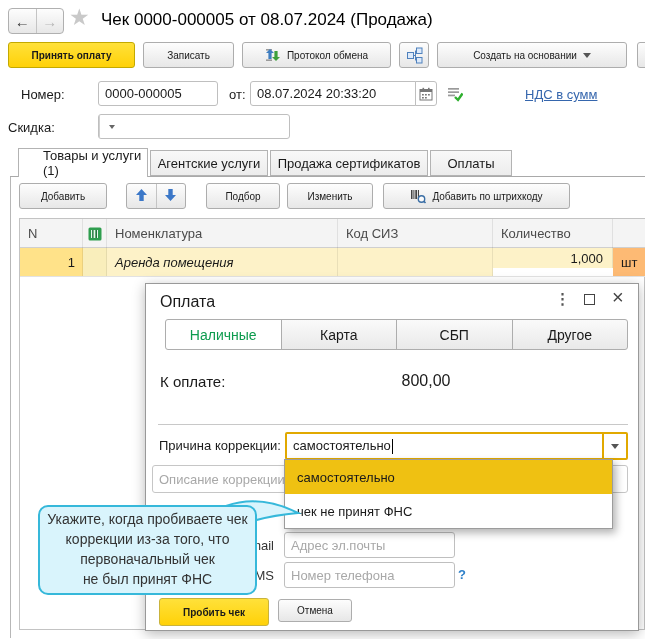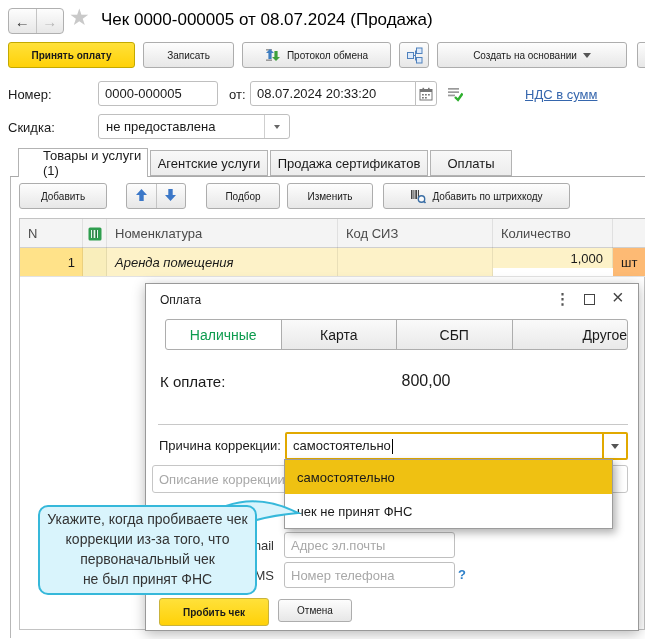--- a/index.html
+++ b/index.html
@@ -19,21 +19,21 @@
   .tab{position:absolute;box-sizing:border-box;display:flex;align-items:center;justify-content:center;
        border:1px solid #b3b3b3;font-size:13px;}
   .tab-active{background:#fff;border-bottom:none;z-index:3;padding-left:24px;}
   .tab-idle{background:linear-gradient(#f8f8f8,#ececec);z-index:1;}
   .cell{position:absolute;box-sizing:border-box;display:flex;align-items:center;
         border-right:1px solid rgba(0,0,0,0.08);overflow:hidden;}
   .hdrtxt{color:#4b4b4b;}
   .seg{flex:1 1 0;display:flex;align-items:center;justify-content:center;border:1px solid #adadad;
        margin-left:-1px;font-size:14px;background:linear-gradient(#fafafa,#e9e9e9);height:31px;box-sizing:border-box;}
   .seg:first-child{margin-left:6px;border-radius:3px 0 0 3px;}
-  .seg:last-child{border-radius:0 3px 3px 0;justify-content:flex-end;}
+  .seg:last-child{border-radius:0 3px 3px 0;}
   .seg-active{background:#fff;color:#0d9b4e;}
   .ddi{height:34px;display:flex;align-items:center;padding:0 12px;box-sizing:border-box;}
   .cursorline{display:inline-block;width:1px;height:15px;background:#000;vertical-align:middle;margin-left:1px;}
 </style>
 </head>
 <body>
 
 <div id="app">
 
   <div class="abs" style="left:8px;top:8px;width:56px;height:26px;border:1px solid #b0b0b0;border-radius:4px;background:linear-gradient(#fdfdfd,#e7e7e7);display:flex;">
@@ -73,21 +73,21 @@
           <path d="M7.5 8.5 H9.5 M9.5 3.8 V13.2 M9.5 3.8 H10.5 M9.5 13.2 H10.5" stroke="#4f81bd" fill="none"></path>
         </svg>
     </span>
   </div>
   <div class="btn" style="left:437px;top:42px;width:190px;height:26px;">
     <span>Создать на основании</span>
     <span class="caret-down"></span>
   </div>
   <div class="btn" style="left:637px;top:42px;width:14px;height:26px;"></div>
 
-  <div class="lbl" style="left:8px;top:87px;">Номер:</div>
+  <div class="lbl" style="left:21px;top:87px;">Номер:</div>
   <input class="inp" style="left: 98px; top: 81px; width: 120px; height: 25px;" value="0000-000005">
   <div class="lbl" style="left:229px;top:87px;">от:</div>
   <input class="inp" style="left: 250px; top: 81px; width: 166px; height: 25px; border-radius: 3px 0px 0px 3px;" value="08.07.2024 20:33:20">
   <div class="abs" style="left:415px;top:81px;width:22px;height:25px;border:1px solid #bfbfbf;border-radius:0 3px 3px 0;background:#fff;display:flex;align-items:center;justify-content:center;">
     <span style="display:inline-flex;">
       <svg width="14" height="14" viewBox="0 0 14 14">
           <rect x="1" y="2.5" width="12" height="10.5" fill="#fff" stroke="#777"></rect>
           <rect x="1" y="2.5" width="12" height="2.5" fill="#777"></rect>
           <rect x="3.5" y="0.8" width="1.6" height="2.5" fill="#777"></rect>
           <rect x="9" y="0.8" width="1.6" height="2.5" fill="#777"></rect>
@@ -106,21 +106,20 @@
         <rect x="2" y="3" width="11" height="1.7" fill="#9a9a9a"></rect>
         <rect x="2" y="6.3" width="11" height="1.7" fill="#9a9a9a"></rect>
         <rect x="2" y="9.6" width="7" height="1.7" fill="#9a9a9a"></rect>
         <path d="M9 12 L12 15 L16.5 8.5" stroke="#2faf2f" stroke-width="2.4" fill="none"></path>
       </svg>
   </div>
   <div class="lbl" style="left:525px;top:87px;color:#3566ad;text-decoration:underline;">НДС в сумм</div>
 
   <div class="lbl" style="left:8px;top:120px;">Скидка:</div>
   <div class="abs" style="left:98px;top:114px;width:192px;height:25px;border:1px solid #bfbfbf;border-radius:3px;background:#fff;display:flex;align-items:center;">
-    <div style="flex:1;padding:0 7px;">не предоставлена</div>
     <div style="width:24px;align-self:stretch;border-left:1px solid #cfcfcf;display:flex;align-items:center;justify-content:center;">
         <span class="caret-down" style="border-top-color:#666;border-left-width:3.5px;border-right-width:3.5px;border-top-width:4.5px;"></span>
       </div>
   </div>
 
   <div class="abs" style="left:10px;top:176px;width:635px;height:1px;background:#a9a9a9;z-index:2;"></div>
   <div class="abs" style="left:10px;top:176px;width:1px;height:462px;background:#b7b7b7;"></div>
 
   <div class="tab tab-active" style="left:18px;top:148px;width:130px;height:29px;">
       <span>Товары и услуги (1)</span>
@@ -218,21 +217,21 @@
     <div class="cell" style="left:493px;top:248px;width:120px;height:20px;background:#fdf2c8;justify-content:flex-end;padding-right:9px;">
         <span>1,000</span>
       </div>
     <div class="cell" style="left:613px;top:248px;width:32px;height:28px;background:#fdba74;padding-left:8px;border-right:none;">
         <span>шт</span>
       </div>
     <div class="abs" style="left:20px;top:276px;width:625px;height:1px;background:#e2e2e2;"></div>
   </div>
 
   <div class="abs" style="left:145px;top:283px;width:494px;height:348px;background:#fff;border:1px solid #999;box-shadow:0 3px 12px rgba(0,0,0,0.28);z-index:10;">
-    <div class="lbl" style="left:14px;top:9px;font-size:12px;color:#1a1a1a;">Оплата</div>
+    <div class="lbl" style="left:14px;top:9px;font-size:16px;color:#1a1a1a;">Оплата</div>
     <div class="lbl" style="left:409px;top:6px;font-size:15px;color:#555;font-weight:bold;">⋮</div>
     <div class="abs" style="left:438px;top:10px;width:11px;height:11px;border:1.5px solid #444;"></div>
     <div class="lbl" style="left:466px;top:2px;font-size:20px;color:#444;">×</div>
 
     <div class="abs" style="left:13px;top:35px;width:469px;height:31px;display:flex;">
       <div class="seg seg-active">
           <span>Наличные</span>
         </div>
       <div class="seg">
           <span>Карта</span>

